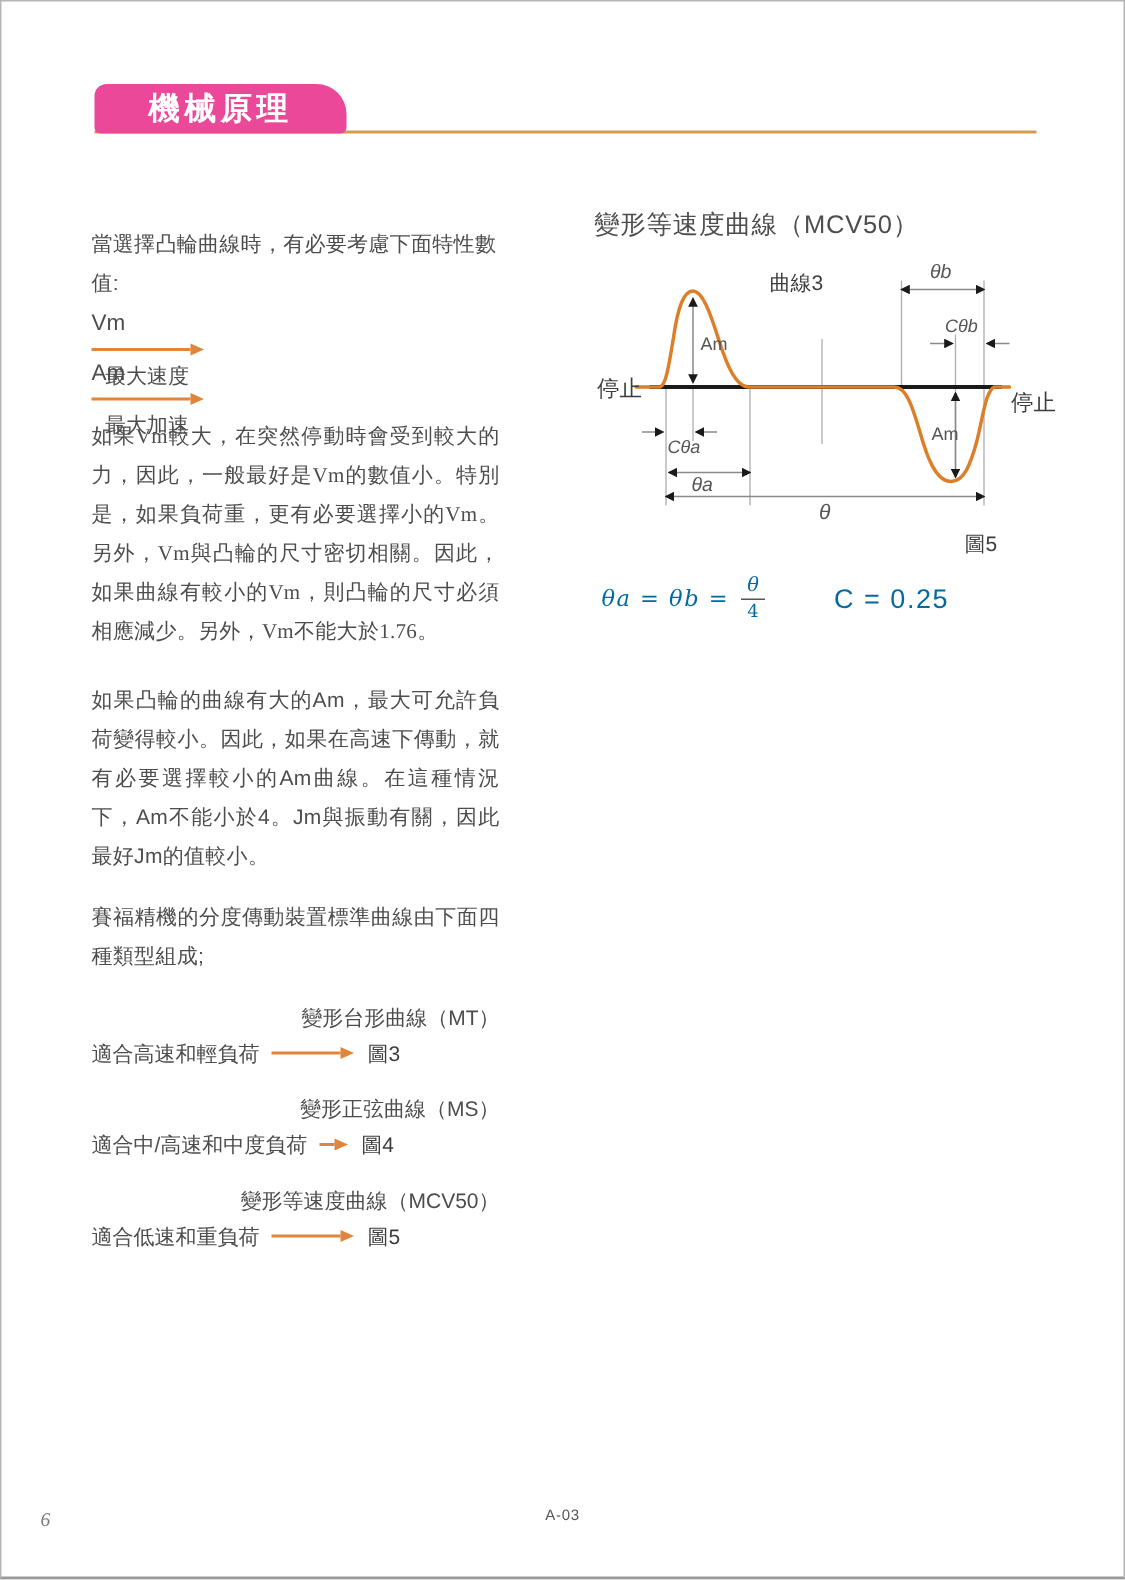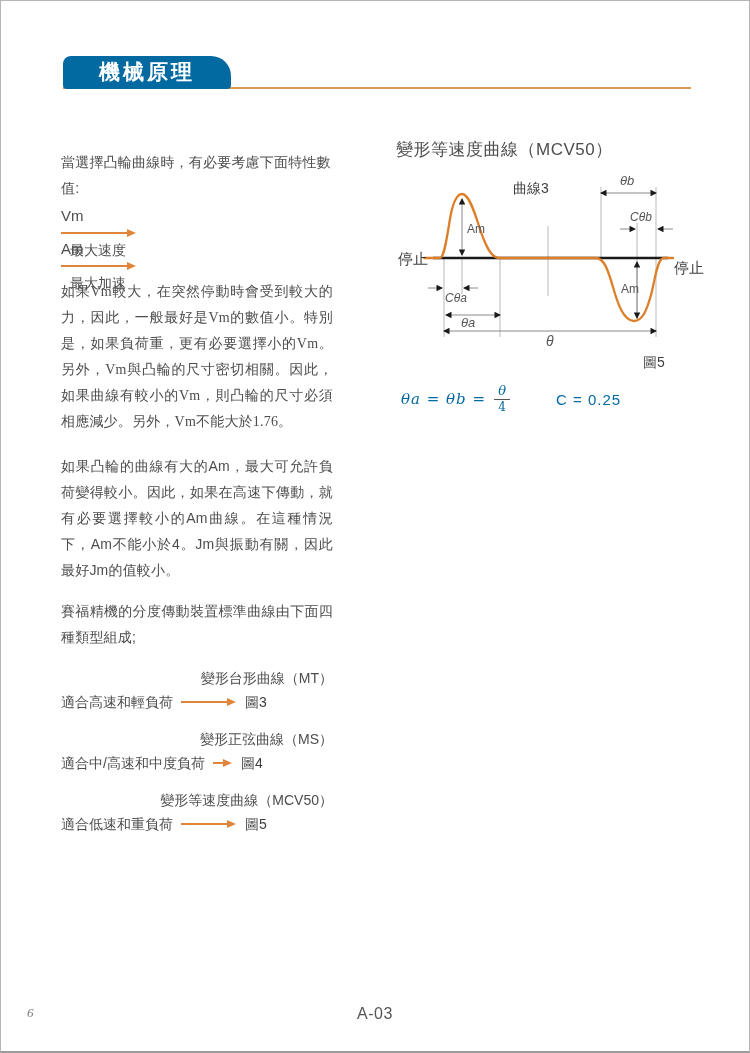--- a/index.html
+++ b/index.html
@@ -6,21 +6,21 @@
   html,body { background:#e9e9e9; }
   .page {
     position:relative; width:750px; height:1053px; margin:0 auto;
     background:#ffffff; border:1px solid #b5b5b5; border-bottom:2px solid #9a9a9a;
     font-family:"Liberation Sans","DejaVu Sans",sans-serif; color:#4d4d4d;
     overflow:hidden;
   }
   
   .header-tab {
     position:absolute; left:62px; top:55px; height:33px; min-width:168px;
-    background:#0369a1; border-radius:8px 20px 4px 4px;
+    background:#ec4899; border-radius:8px 20px 4px 4px;
     display:flex; align-items:center; justify-content:center;
     color:#ffffff; font-size:21px; font-weight:bold; letter-spacing:3px;
     padding:0 20px 2px 20px; z-index:2;
   }
   .header-rule {
     position:absolute; left:62px; top:86px; width:628px; height:2px;
     background:#D99B50; z-index:1;
   }
   
   .left-col { position:absolute; left:60px; top:148px; width:272px; font-size:14px; line-height:26px; }
@@ -51,24 +51,24 @@
   
   .right-col { position:absolute; left:395px; top:137px; width:330px; }
   .fig-title { font-size:17px; color:#4d4d4d; letter-spacing:0.5px; }
   .fig-svg { margin-top:8px; display:block; }
   .formula { margin-top:0px; display:flex; align-items:center; font-size:15px; color:#0369a1; padding-left:5px; }
   .f-lhs { font-style:italic; font-family:"DejaVu Serif",serif; letter-spacing:1px; }
   .frac { display:inline-flex; flex-direction:column; align-items:center; margin-left:8px; font-family:"DejaVu Serif",serif; }
   .frac .num { font-style:italic; font-size:13px; line-height:14px; }
   .frac .den { font-size:12px; line-height:13px; }
   .frac .bar { width:16px; height:1px; background:#555; margin:1px 0; }
-  .f-const { margin-left:46px; font-size:15px; letter-spacing:1px; }
+  .f-const { margin-left:46px; font-size:18px; letter-spacing:1px; }
   
   .page-num { position:absolute; left:26px; top:1004px; font-size:13px; font-style:italic; color:#7a7a7a; font-family:"Liberation Serif","DejaVu Serif",serif; }
-  .doc-code { position:absolute; left:0; top:1004px; width:100%; text-align:center; font-size:16px; color:#555; letter-spacing:0.5px; }
+  .doc-code { position:absolute; left:0; top:1004px; width:100%; text-align:center; font-size:10px; color:#555; letter-spacing:0.5px; }
 </style>
 </head>
 <body>
 
 <div class="page">
 
   <div class="header-tab">
     <span>機械原理</span>
   </div>
   <div class="header-rule"></div>

